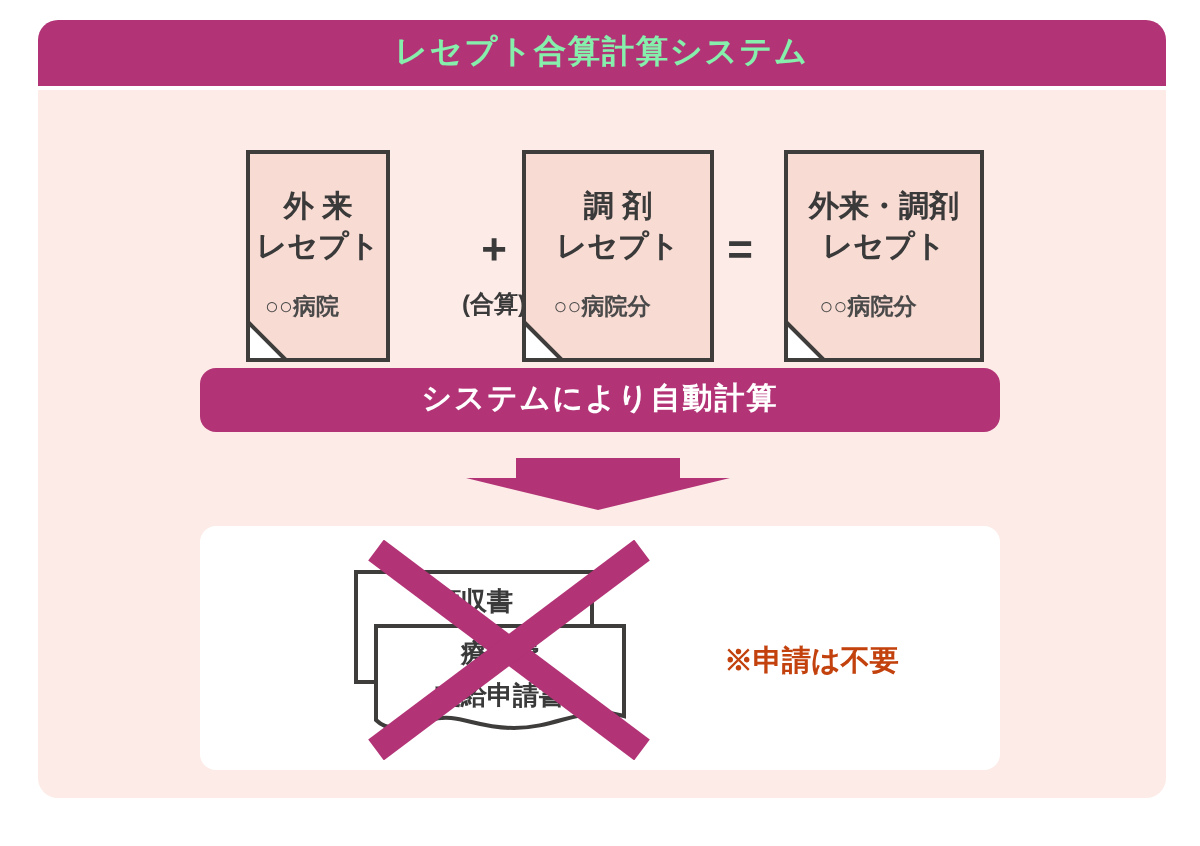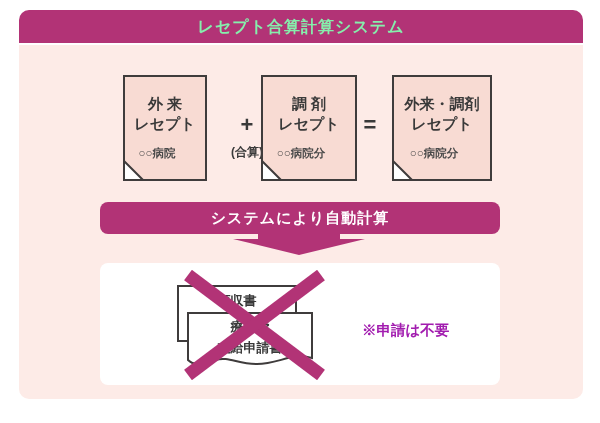--- a/index.html
+++ b/index.html
@@ -17,55 +17,55 @@
   }
   .card-body {
     position:absolute; left:0; top:35px; width:100%; height:354px;
     background:#fdebe7; border-radius:0 0 10px 10px;
   }
   
   .paper {
     position:absolute; box-sizing:border-box; top:75px; height:106px;
     background:#f8dbd3; border:2px solid #3f3c3c; text-align:center;
   }
-  .paper-outpatient { left:123px; width:84px; }
+  .paper-outpatient { left:123px; width:72px; }
   .paper-pharmacy   { left:261px; width:96px; }
   .paper-combined   { left:392px; width:100px; }
   .paper .p-title { margin-top:17px; font-weight:bold; font-size:15px; line-height:20px; color:#3a3a3a; }
   .paper .p-note  { position:absolute; left:0; right:16px; top:69px; font-weight:bold; font-size:11.5px; color:#4a4a4a; }
   .fold { position:absolute; left:-2px; bottom:-2px; width:21px; height:21px; }
   
   .op { position:absolute; top:112px; width:40px; text-align:center; font-weight:bold; font-size:22px; color:#3a3a3a; }
   .op-plus   { left:227px; }
   .op-equals { left:350px; }
   .op-note   { position:absolute; left:215px; top:144px; width:64px; text-align:center; font-weight:bold; font-size:12px; color:#3a3a3a; }
   
   .process-banner {
-    position:absolute; left:100px; top:202px; width:400px; height:32px;
+    position:absolute; left:100px; top:184px; width:400px; height:32px;
     background:#b23376; border-radius:8px; color:#ffffff; font-weight:bold;
     font-size:15px; line-height:32px; text-align:center; letter-spacing:1px;
   }
   .down-arrow { position:absolute; left:233px; top:229px; width:132px; height:26px; }
   
   .result-box {
     position:absolute; left:100px; top:263px; width:400px; height:122px;
     background:#ffffff; border-radius:8px;
   }
   .receipt-doc {
     position:absolute; left:177px; top:285px; width:120px; height:57px; box-sizing:border-box;
     background:#ffffff; border:2px solid #3f3c3c; text-align:center;
   }
   .receipt-doc .r-label { margin-top:5px; font-weight:bold; font-size:13px; color:#3a3a3a; }
   .application-doc { position:absolute; left:187px; top:312px; width:126px; height:64px; }
   .application-doc svg { position:absolute; left:0; top:0; width:126px; height:64px; }
   .app-line { position:absolute; left:0; width:126px; text-align:center; font-weight:bold; font-size:13px; color:#3a3a3a; }
   .app-line1 { top:6px; }
   .app-line2 { top:27px; }
   .cross-out { position:absolute; left:183px; top:270px; width:143px; height:110px; z-index:5; }
-  .no-apply-note { position:absolute; left:362px; top:321px; font-weight:bold; font-size:14.5px; color:#a21caf; }
+  .no-apply-note { position:absolute; left:362px; top:321px; font-weight:bold; font-size:14.5px; color:#c2410c; }
 </style>
 </head>
 <body>
 
 <div class="stage">
 
   <div class="card">
     <div class="title-banner">レセプト合算計算システム</div>
     <div class="card-body"></div>
   </div>

